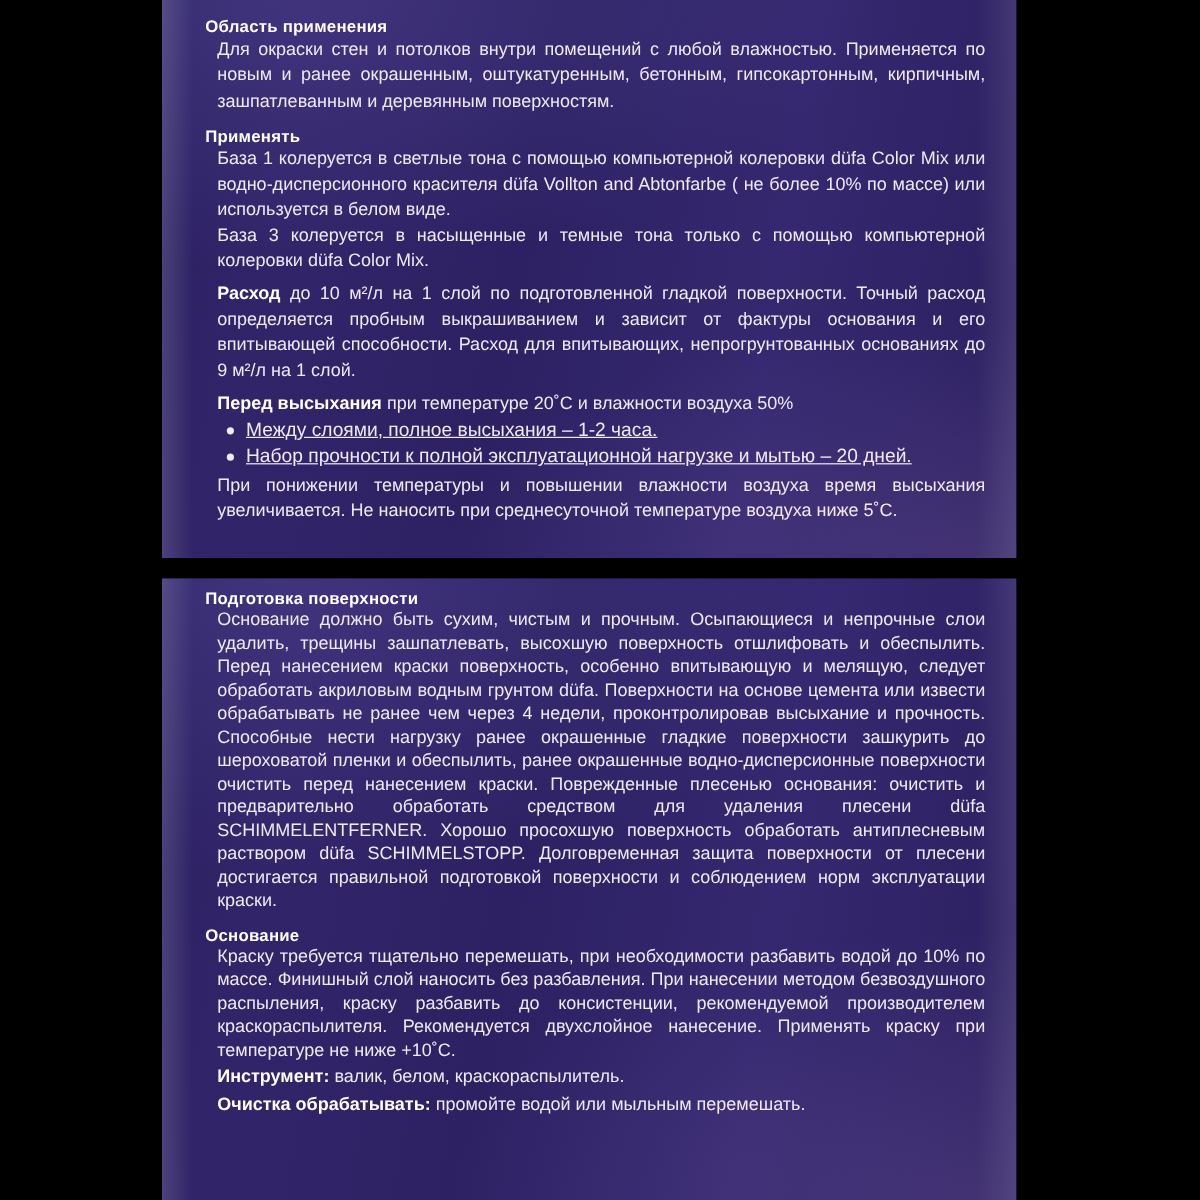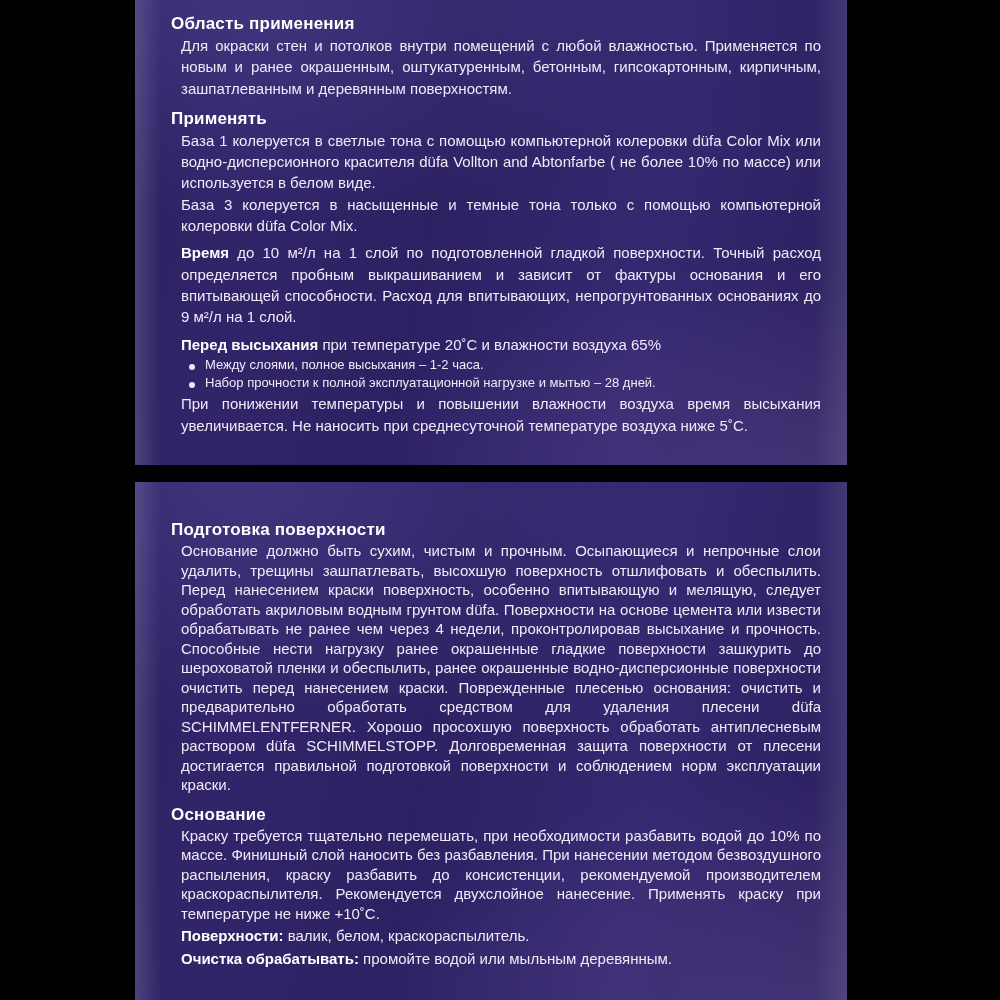--- a/index.html
+++ b/index.html
@@ -36,24 +36,24 @@
   .panel:after {
     content:"";
     position:absolute; right:0; top:0; bottom:0; width:34px;
     background:linear-gradient(270deg, rgba(255,255,255,0.10), rgba(255,255,255,0));
     pointer-events:none;
   }
   #panel-top    { top:0;     height:465px; }
   #panel-bottom { top:482px; height:518px; }
 
   .inner { position:relative; padding:14px 26px 10px 36px; }
-  #panel-bottom .inner { padding-top:38px; }
+  #panel-bottom .inner { padding-top:8px; }
 
   h2.sec {
-    font-size:17px;
+    font-size:14px;
     font-weight:bold;
     color:#ffffff;
     letter-spacing:0.2px;
     margin-top:10px;
     margin-bottom:1px;
   }
   h2.sec.first { margin-top:0; }
 
   p.body {
     font-size:15px;
@@ -68,25 +68,26 @@
   #panel-bottom p.body { line-height:1.30; }
 
   .lead { font-weight:bold; color:#ffffff; }
 
   ul.bullets {
     list-style:none;
     padding-left:18px;
     margin:1px 0 1px 0;
   }
   ul.bullets li {
-    font-size:13px;
+    font-size:16px;
     line-height:1.40;
     color:#efeaf6;
     position:relative;
     padding-left:16px;
+    text-decoration:underline;
   }
   ul.bullets li:before {
     content:"";
     position:absolute;
     left:0; top:8px;
     width:6px; height:6px;
     border-radius:50%;
     background:#efeaf6;
   }
 
@@ -103,47 +104,47 @@
 
       <h2 class="sec first">Область применения</h2>
       <p class="body">Для окраски стен и потолков внутри помещений с любой влажностью. Применяется по новым и ранее окрашенным, оштукатуренным, бетонным, гипсокартонным, кирпичным, зашпатлеванным и деревянным поверхностям.</p>
 
       <h2 class="sec">Применять</h2>
       <p class="body">База 1 колеруется в светлые тона с помощью компьютерной колеровки düfa Color Mix или водно-дисперсионного красителя düfa Vollton and Abtonfarbe ( не более 10% по массе) или используется в белом виде.</p>
       <p class="body">База 3 колеруется в насыщенные и темные тона только с помощью компьютерной колеровки düfa Color Mix.</p>
 
       <div class="gap-sm"></div>
 
-      <p class="body"><span class="lead">Время</span><span> до 10 м²/л на 1 слой по подготовленной гладкой поверхности. Точный расход определяется пробным выкрашиванием и зависит от фактуры основания и его впитывающей способности. Расход для впитывающих, непрогрунтованных основаниях до 9 м²/л на 1 слой.</span></p>
+      <p class="body"><span class="lead">Расход</span><span> до 10 м²/л на 1 слой по подготовленной гладкой поверхности. Точный расход определяется пробным выкрашиванием и зависит от фактуры основания и его впитывающей способности. Расход для впитывающих, непрогрунтованных основаниях до 9 м²/л на 1 слой.</span></p>
 
       <div class="gap-sm"></div>
 
-      <p class="body tight"><span class="lead">Перед высыхания</span><span> при температуре 20˚С и влажности воздуха 65%</span></p>
+      <p class="body tight"><span class="lead">Перед высыхания</span><span> при температуре 20˚С и влажности воздуха 50%</span></p>
 
       <ul class="bullets">
         <li>Между слоями, полное высыхания – 1-2 часа.</li>
-        <li>Набор прочности к полной эксплуатационной нагрузке и мытью – 28 дней.</li>
+        <li>Набор прочности к полной эксплуатационной нагрузке и мытью – 20 дней.</li>
       </ul>
 
       <p class="body">При понижении температуры и повышении влажности воздуха время высыхания увеличивается. Не наносить при среднесуточной температуре воздуха ниже 5˚С.</p>
     </div>
   </div>
 
   <div class="panel" id="panel-bottom">
     <div class="inner">
 
       <h2 class="sec first">Подготовка поверхности</h2>
       <p class="body justify-full">Основание должно быть сухим, чистым и прочным. Осыпающиеся и непрочные слои удалить, трещины зашпатлевать, высохшую поверхность отшлифовать и обеспылить. Перед нанесением краски поверхность, особенно впитывающую и мелящую, следует обработать акриловым водным грунтом düfa. Поверхности на основе цемента или извести обрабатывать не ранее чем через 4 недели, проконтролировав высыхание и прочность. Способные нести нагрузку ранее окрашенные гладкие поверхности зашкурить до шероховатой пленки и обеспылить, ранее окрашенные водно-дисперсионные поверхности очистить перед нанесением краски. Поврежденные плесенью основания: очистить и предварительно обработать средством для удаления плесени düfa SCHIMMELENTFERNER. Хорошо просохшую поверхность обработать антиплесневым раствором düfa SCHIMMELSTOPP. Долговременная защита поверхности от плесени достигается правильной подготовкой поверхности и соблюдением норм эксплуатации краски.</p>
 
       <h2 class="sec">Основание</h2>
       <p class="body justify-full">Краску требуется тщательно перемешать, при необходимости разбавить водой до 10% по массе. Финишный слой наносить без разбавления. При нанесении методом безвоздушного распыления, краску разбавить до консистенции, рекомендуемой производителем краскораспылителя. Рекомендуется двухслойное нанесение. Применять краску при температуре не ниже +10˚С.</p>
 
       <div class="gap-xs"></div>
 
-      <p class="body"><span class="lead">Поверхности:</span><span> валик, белом, краскораспылитель.</span></p>
+      <p class="body"><span class="lead">Инструмент:</span><span> валик, белом, краскораспылитель.</span></p>
 
       <div class="gap-xs"></div>
 
-      <p class="body"><span class="lead">Очистка обрабатывать:</span><span> промойте водой или мыльным деревянным.</span></p>
+      <p class="body"><span class="lead">Очистка обрабатывать:</span><span> промойте водой или мыльным перемешать.</span></p>
     </div>
   </div>
 
 </div>
 
 </body></html>

